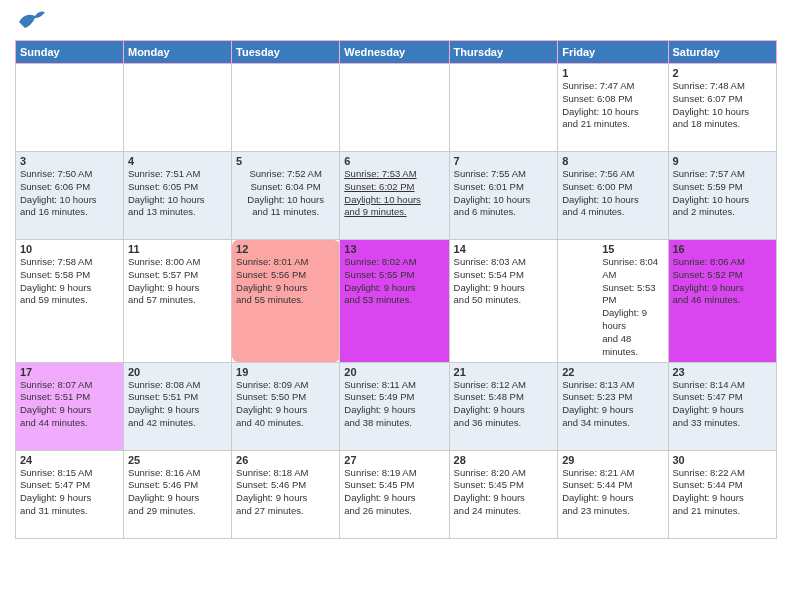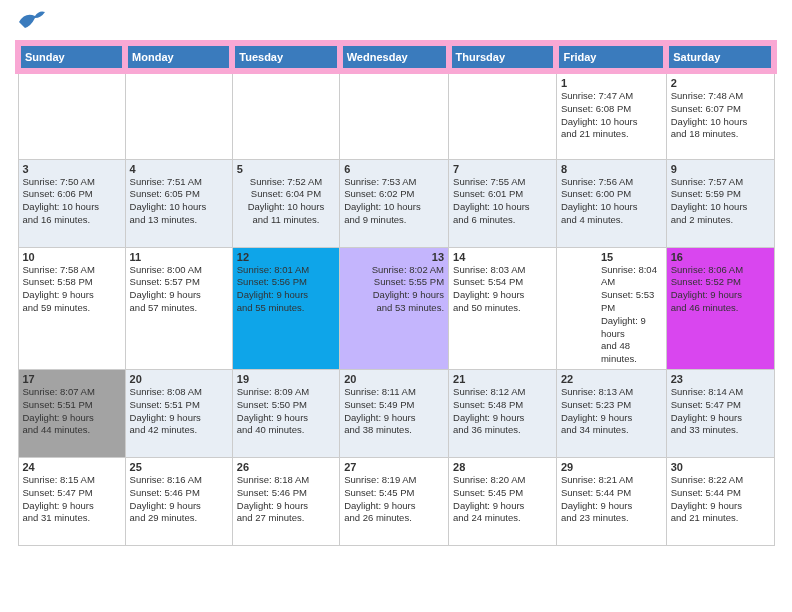--- a/index.html
+++ b/index.html
@@ -51,21 +51,21 @@
       width: 100%;
       border-collapse: collapse;
       font-size: 10px;
     }
     .calendar th {
       background: #3a7bbd;
       color: #fff;
       padding: 5px 4px;
       text-align: left;
       font-size: 11px;
-      border: 6px solid #f9a8d4;
+      border: 1px solid #f9a8d4;
     }
     .calendar td {
       border: 1px solid #ccc;
       vertical-align: top;
       padding: 3px 4px;
       width: 112px;
       min-height: 80px;
       height: 88px;
       background: #fff;
     }
@@ -166,21 +166,21 @@
         </td>
         <td style="background: rgb(232, 238, 245);">
           <span class="day-num">5</span>
           <div class="day-info" style="white-space: pre-line; text-align: center;">Sunrise: 7:52 AM
 Sunset: 6:04 PM
 Daylight: 10 hours
 and 11 minutes.</div>
         </td>
         <td style="background: rgb(232, 238, 245);">
           <span class="day-num">6</span>
-          <div class="day-info" style="white-space: pre-line;">Sunrise: 7:53 AM
+          <div class="day-info" style="white-space: pre-line; text-decoration: underline;">Sunrise: 7:53 AM
 Sunset: 6:02 PM
 Daylight: 10 hours
 and 9 minutes.</div>
         </td>
         <td style="background: rgb(232, 238, 245);">
           <span class="day-num">7</span>
           <div class="day-info" style="white-space: pre-line;">Sunrise: 7:55 AM
 Sunset: 6:01 PM
 Daylight: 10 hours
 and 6 minutes.</div>
@@ -208,28 +208,28 @@
 Daylight: 9 hours
 and 59 minutes.</div>
         </td>
         <td style="background: rgb(255, 255, 255);">
           <span class="day-num">11</span>
           <div class="day-info" style="white-space: pre-line;">Sunrise: 8:00 AM
 Sunset: 5:57 PM
 Daylight: 9 hours
 and 57 minutes.</div>
         </td>
-        <td style="background: #0ea5e9;">
+        <td style="background: #fca5a5; border-radius: 6px;">
           <span class="day-num">12</span>
           <div class="day-info" style="white-space: pre-line;">Sunrise: 8:01 AM
 Sunset: 5:56 PM
 Daylight: 9 hours
 and 55 minutes.</div>
         </td>
-        <td style="background: #c4b5fd; text-align: right;">
+        <td style="background: #d946ef;">
           <span class="day-num">13</span>
           <div class="day-info" style="white-space: pre-line;">Sunrise: 8:02 AM
 Sunset: 5:55 PM
 Daylight: 9 hours
 and 53 minutes.</div>
         </td>
         <td style="background: rgb(255, 255, 255);">
           <span class="day-num">14</span>
           <div class="day-info" style="white-space: pre-line;">Sunrise: 8:03 AM
 Sunset: 5:54 PM
@@ -245,21 +245,21 @@
         </td>
         <td style="background: #d946ef;">
           <span class="day-num">16</span>
           <div class="day-info" style="white-space: pre-line;">Sunrise: 8:06 AM
 Sunset: 5:52 PM
 Daylight: 9 hours
 and 46 minutes.</div>
         </td>
       </tr>
       <tr class="row-even">
-        <td style="background: #a3a3a3;">
+        <td style="background: #f0abfc;">
           <span class="day-num">17</span>
           <div class="day-info" style="white-space: pre-line;">Sunrise: 8:07 AM
 Sunset: 5:51 PM
 Daylight: 9 hours
 and 44 minutes.</div>
         </td>
         <td style="background: rgb(232, 238, 245);">
           <span class="day-num">20</span>
           <div class="day-info" style="white-space: pre-line;">Sunrise: 8:08 AM
 Sunset: 5:51 PM

